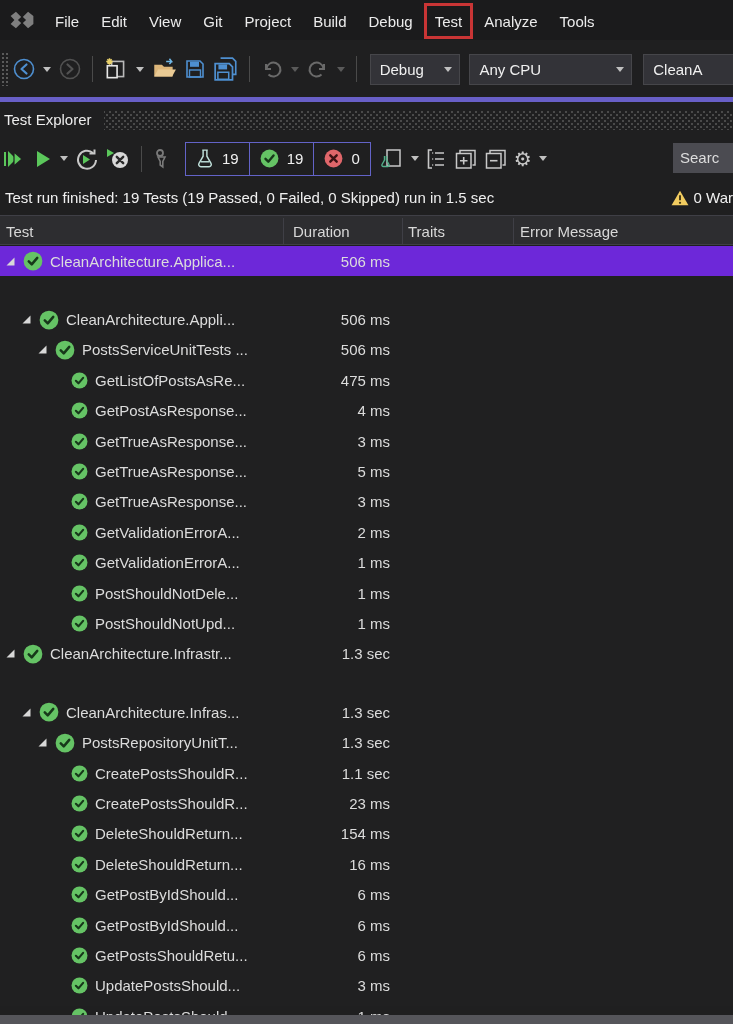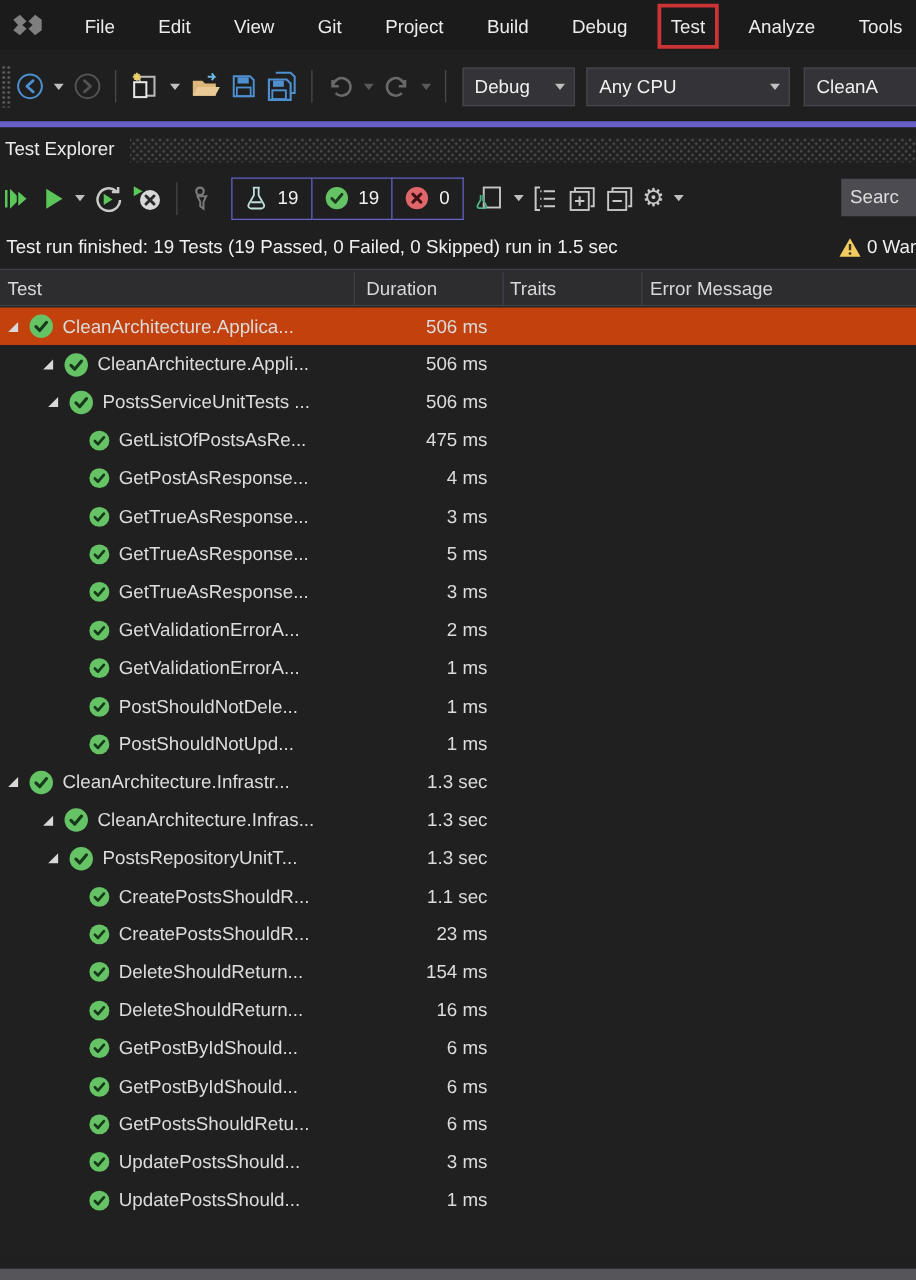--- a/index.html
+++ b/index.html
@@ -1,21 +1,21 @@
 <!DOCTYPE html>
 <html><head>
 <meta charset="utf-8">
 <style>
   * { margin:0; padding:0; box-sizing:border-box; }
   html,body { width:733px; height:1024px; overflow:hidden; background:#1f1f20;
               font-family:"Liberation Sans", sans-serif; color:#e8e8e8; }
 
   
   .menubar { position:absolute; left:0; top:0; width:733px; height:40px;
-             background:#1b1b1c; display:flex; align-items:center;justify-content:space-between; }
+             background:#1b1b1c; display:flex; align-items:center; }
   .vs-logo { width:44px; height:40px; display:flex; align-items:center; justify-content:center; }
   .menu-item { height:36px; margin-top:2px; display:flex; align-items:center;
                padding:0 11px; font-size:15px; color:#ececec; white-space:nowrap; }
   .menu-item.highlighted { border:3px solid #c93535; padding:0 8px; }
 
   
   .toolbar { position:absolute; left:0; top:40px; width:733px; height:58px;
              background:#1f1f20; display:flex; align-items:center; }
   .grip { width:8px; height:34px; margin-left:1px;
           background-image:radial-gradient(#5a5a5a 1px, transparent 1.2px);
@@ -67,28 +67,28 @@
   .grid-header .col { position:absolute; top:0; height:30px; display:flex; align-items:center;
                       font-size:15px; color:#d8d8d8; white-space:nowrap; }
   .col-0 { left:6px; } .col-1 { left:293px; } .col-2 { left:408px; } .col-3 { left:520px; }
   .hsep { position:absolute; top:2px; width:1px; height:26px; background:#3f3f46; }
   .hsep-1 { left:283px; } .hsep-2 { left:402px; } .hsep-3 { left:513px; }
 
   
   .tree { position:absolute; left:0; top:246px; width:733px; height:760px; background:#202021;
           display:flex; flex-direction:column; }
   .row { position:relative; height:30.4px; flex:none; display:flex; align-items:center; gap:7px; }
-  .row.selected { background:#c2410c; }
+  .row.selected { background:#6d28d9; }
   .row .expander { width:11px; height:11px; flex:none; display:flex; }
   .row .result-icon { flex:none; display:flex; }
   .row .label { font-size:15px; color:#dcdcdc; white-space:nowrap; }
   .row .duration { position:absolute; left:290px; width:100px; text-align:right;
                    font-size:15px; color:#dcdcdc; }
   .lvl-1 { padding-left:5px; }
-  .lvl-2 { padding-left:33px; }
+  .lvl-2 { padding-left:21px;margin-top:28px; }
   .lvl-3 { padding-left:37px; }
   .lvl-4 { padding-left:71px; }
   .lvl-4 .result-icon svg { width:17px; height:17px; }
 
   
   .hscroll-track { position:absolute; left:0; top:1015px; width:733px; height:9px; background:#3a3a3d; }
   .hscroll-thumb { position:absolute; left:0; top:0; width:733px; height:9px; background:#55555a; }
 </style>
 </head>
 <body>

